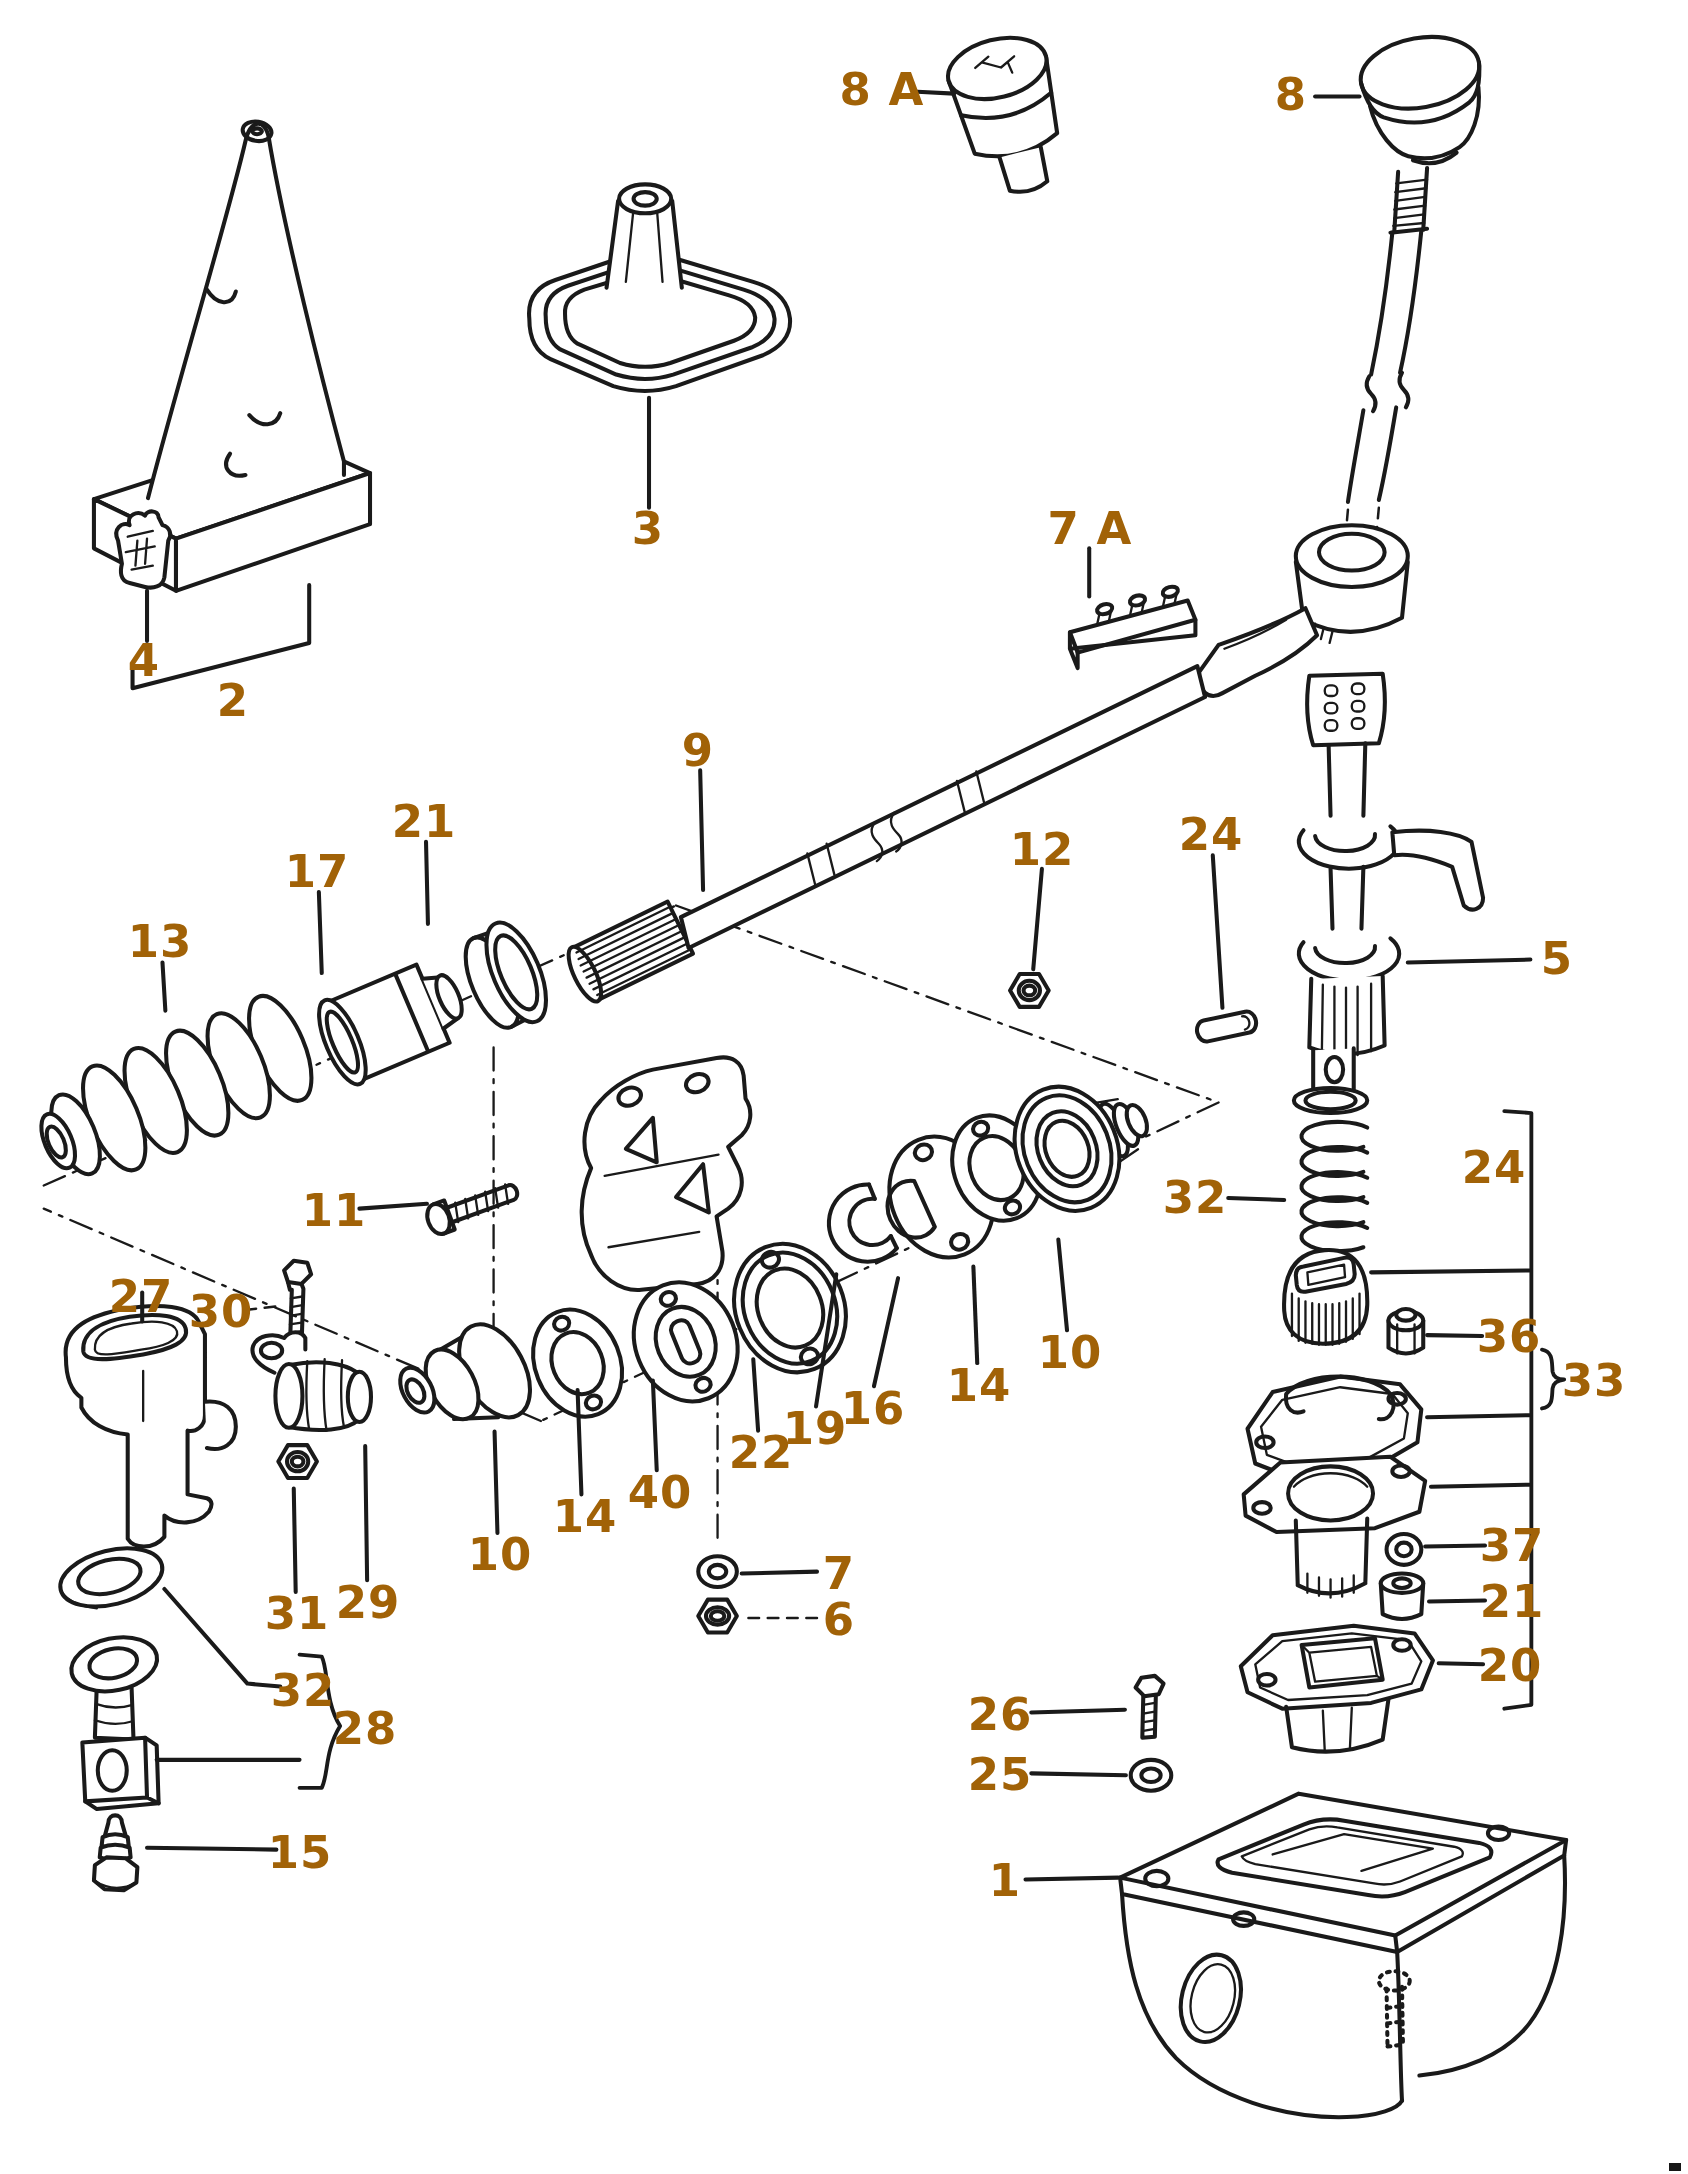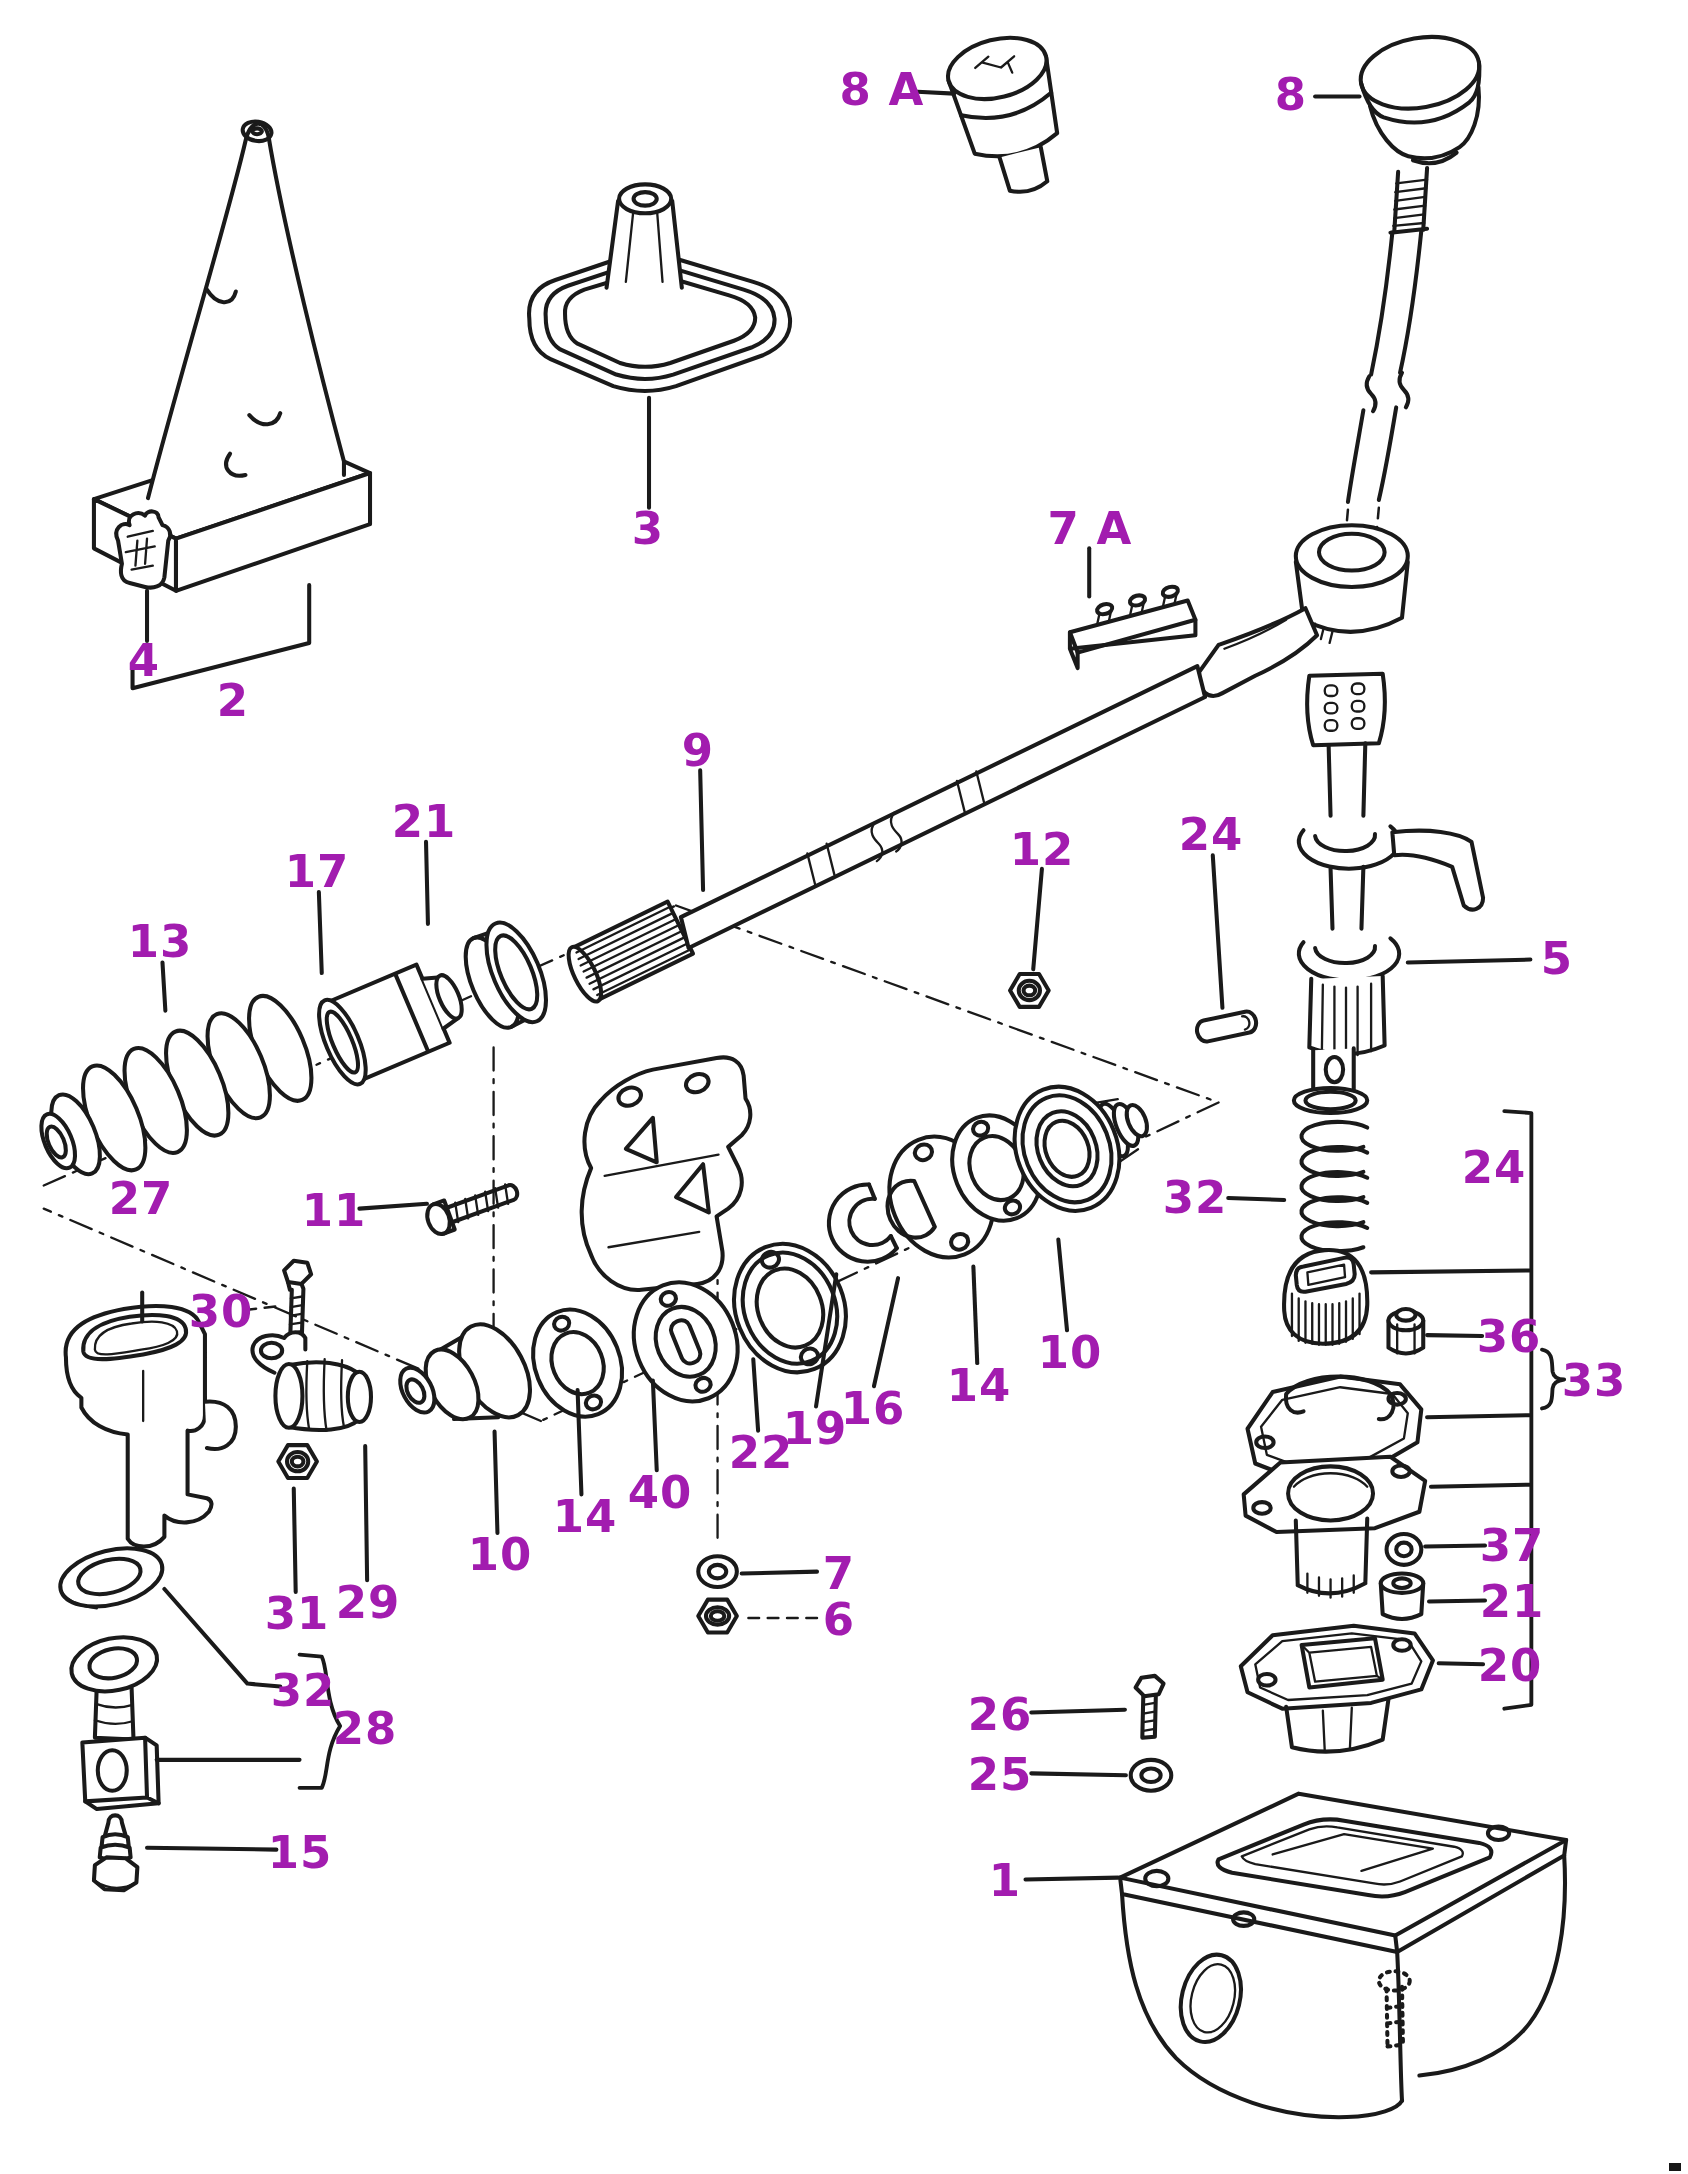--- a/index.html
+++ b/index.html
@@ -5,21 +5,21 @@
   html,body{margin:0;padding:0;background:#fff;}
   .stage{position:relative;width:1689px;height:2174px;background:#fff;overflow:hidden;
          font-family:"DejaVu Sans", sans-serif;}
   svg{position:absolute;left:0;top:0;}
   svg *{stroke:#1a1a1a;fill:none;stroke-width:4.2;stroke-linecap:round;stroke-linejoin:round;}
   .f{fill:#fff;}
   .thin{stroke-width:2.4;}
   .dd{stroke-dasharray:24 9 4 9;stroke-width:2.4;}
   .dash{stroke-dasharray:11 9;stroke-width:2.6;}
   .dots{stroke-dasharray:3 6;stroke-width:3;}
-  .lbl{position:absolute;transform:translate(-50%,-50%);color:#a21caf;
+  .lbl{position:absolute;transform:translate(-50%,-50%);color:#a16207;
        font-size:45px;font-weight:700;white-space:nowrap;letter-spacing:1px;}
   .mark{position:absolute;background:#161616;}
 </style>
 </head>
 <body>
 
 <div class="stage">
 <svg width="1689" height="2174" viewBox="0 0 1749 2252">
 
   <g>
@@ -468,21 +468,21 @@
   <div class="lbl" style="left:1195px;top:1197px">32</div>
   <div class="lbl" style="left:1494px;top:1167px">24</div>
   <div class="lbl" style="left:1509px;top:1336px">36</div>
   <div class="lbl" style="left:1594px;top:1380px">33</div>
   <div class="lbl" style="left:1512px;top:1545px">37</div>
   <div class="lbl" style="left:1512px;top:1601px">21</div>
   <div class="lbl" style="left:1510px;top:1665px">20</div>
   <div class="lbl" style="left:1000px;top:1714px">26</div>
   <div class="lbl" style="left:1000px;top:1774px">25</div>
   <div class="lbl" style="left:1005px;top:1880px">1</div>
-  <div class="lbl" style="left:141px;top:1198px">27</div>
+  <div class="lbl" style="left:141px;top:1296px">27</div>
   <div class="lbl" style="left:221px;top:1311px">30</div>
   <div class="lbl" style="left:334px;top:1210px">11</div>
   <div class="lbl" style="left:297px;top:1613px">31</div>
   <div class="lbl" style="left:368px;top:1602px">29</div>
   <div class="lbl" style="left:500px;top:1554px">10</div>
   <div class="lbl" style="left:585px;top:1516px">14</div>
   <div class="lbl" style="left:660px;top:1492px">40</div>
   <div class="lbl" style="left:761px;top:1452px">22</div>
   <div class="lbl" style="left:815px;top:1428px">19</div>
   <div class="lbl" style="left:873px;top:1408px">16</div>

